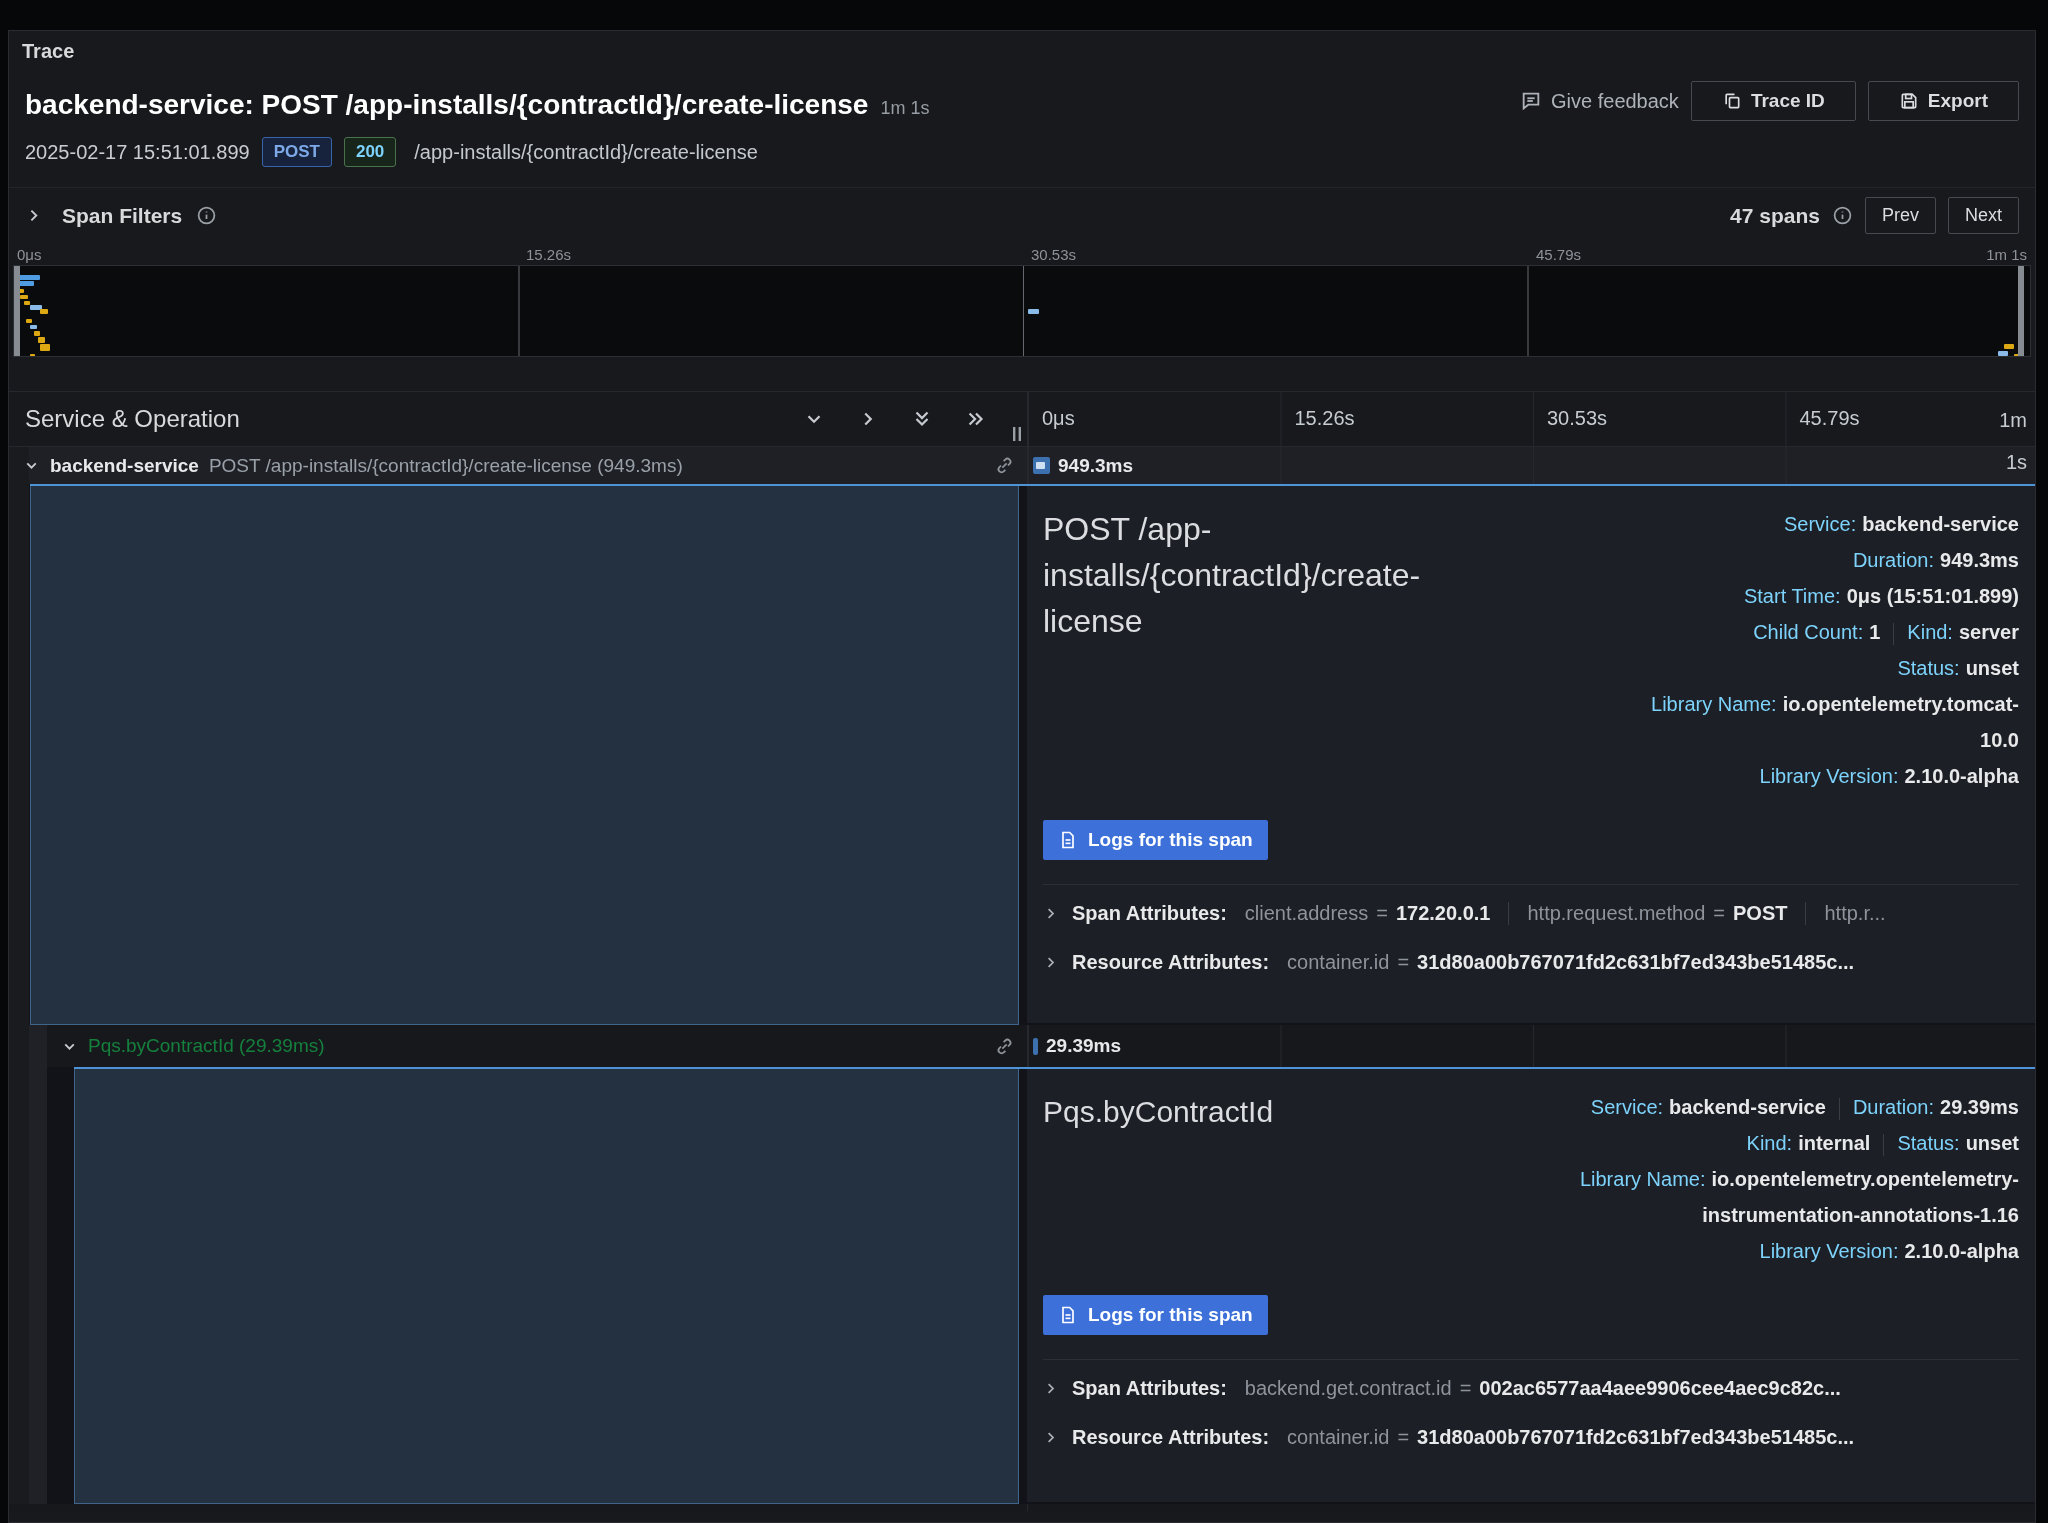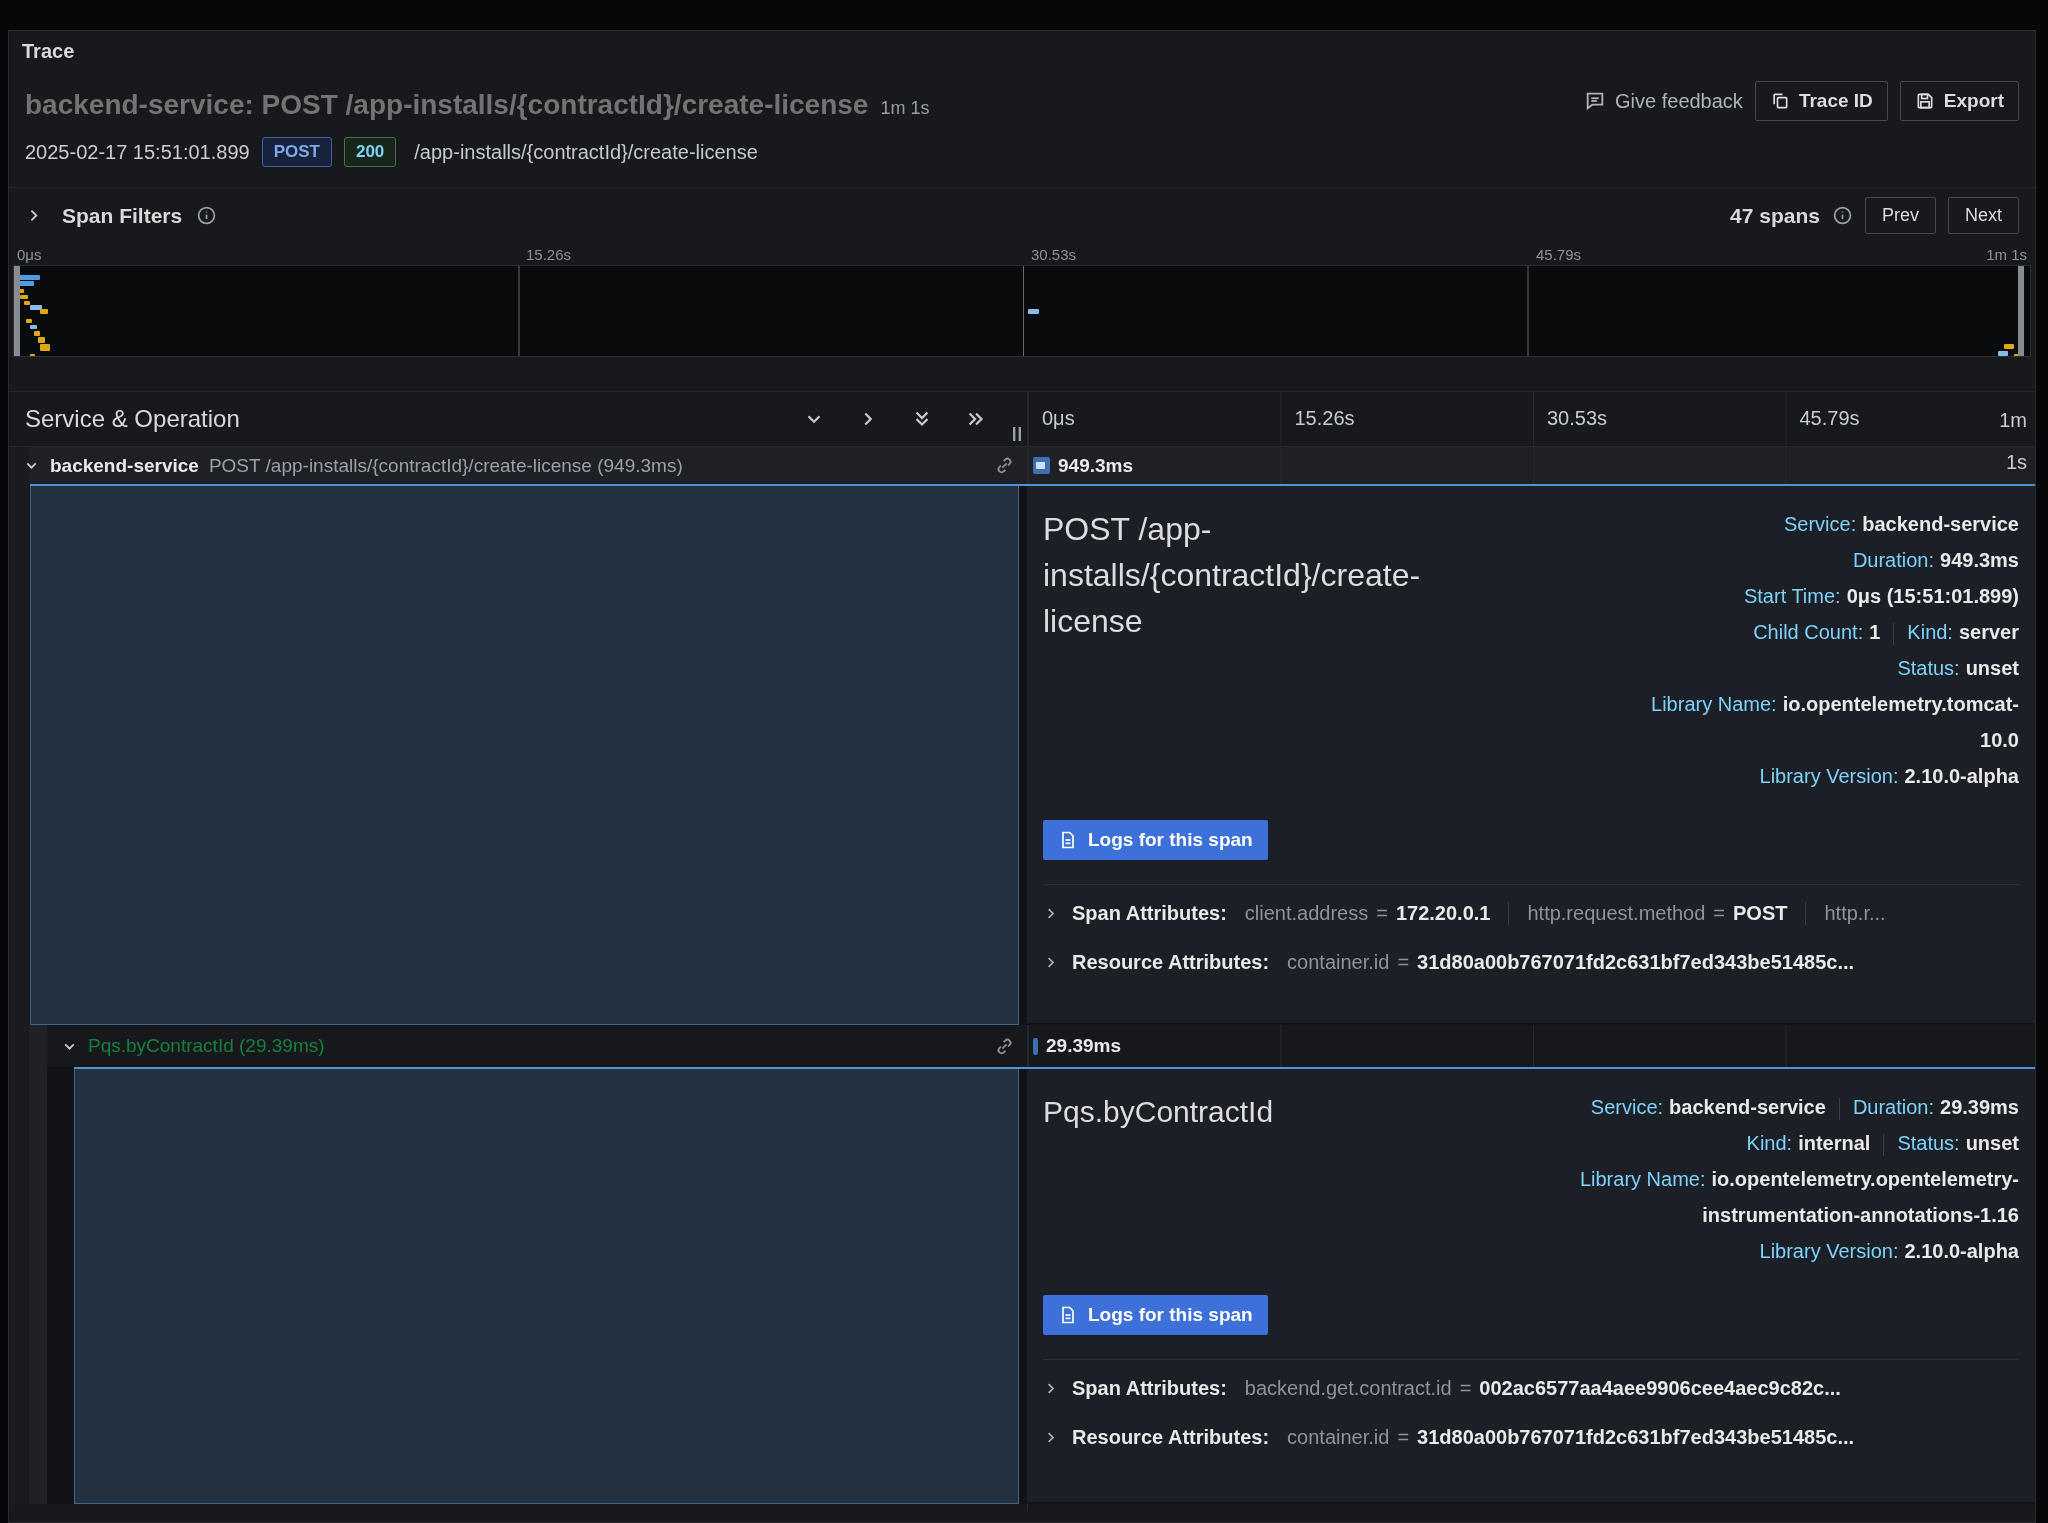--- a/index.html
+++ b/index.html
@@ -8,26 +8,26 @@
   svg { display:block; }
 
   .panel { position:absolute; left:8px; top:30px; width:2028px; height:1493px;
     background:#17191d; border:1px solid #2a2c31; overflow:hidden; }
 
   .panel-title { height:42px; padding:9px 13px 0; font-size:20px; font-weight:600; color:#d8d9da; }
 
   
   .trace-header { padding:16px 16px 0; position:relative; }
   .title-row { display:flex; align-items:baseline; }
-  .trace-title { font-size:28px; font-weight:600; color:#737373;text-align:right; }
+  .trace-title { font-size:28px; font-weight:600; color:#ffffff;text-align:right; }
   .trace-dur { font-size:18px; font-weight:500; color:#989da4; margin-left:12px; }
   .actions { position:absolute; right:16px; top:8px; display:flex; align-items:center; gap:12px; }
   .feedback { display:flex; align-items:center; gap:9px; color:#aeb3ba; font-size:20px; cursor:pointer; }
   .btn { display:flex; align-items:center; gap:9px; border:1px solid #46494f; border-radius:2px;
-    padding:8px 14px; color:#dcdde1; font-size:19px; font-weight:600; background:transparent; cursor:pointer; }
+    padding:8px 30px; color:#dcdde1; font-size:19px; font-weight:600; background:transparent; cursor:pointer; }
   .meta-row { display:flex; align-items:center; gap:12px; margin-top:16px; font-size:20px; color:#c9cdd2; }
   .badge { font-size:17px; font-weight:600; padding:4px 11px; border-radius:3px; border:1px solid; }
   .badge.post { color:#7ea9e8; border-color:#3a64a8; background:#17233c; }
   .badge.ok   { color:#7dd3fc; border-color:#49714c; background:#18251b; }
   .meta-url { margin-left:6px; color:#c4c9ce; }
 
   
   .toolbar { margin-top:20px; border-top:1px solid #232529; height:56px; display:flex;
     align-items:center; justify-content:space-between; padding:0 16px; }
   .tb-left { display:flex; align-items:center; gap:14px; cursor:pointer; }

